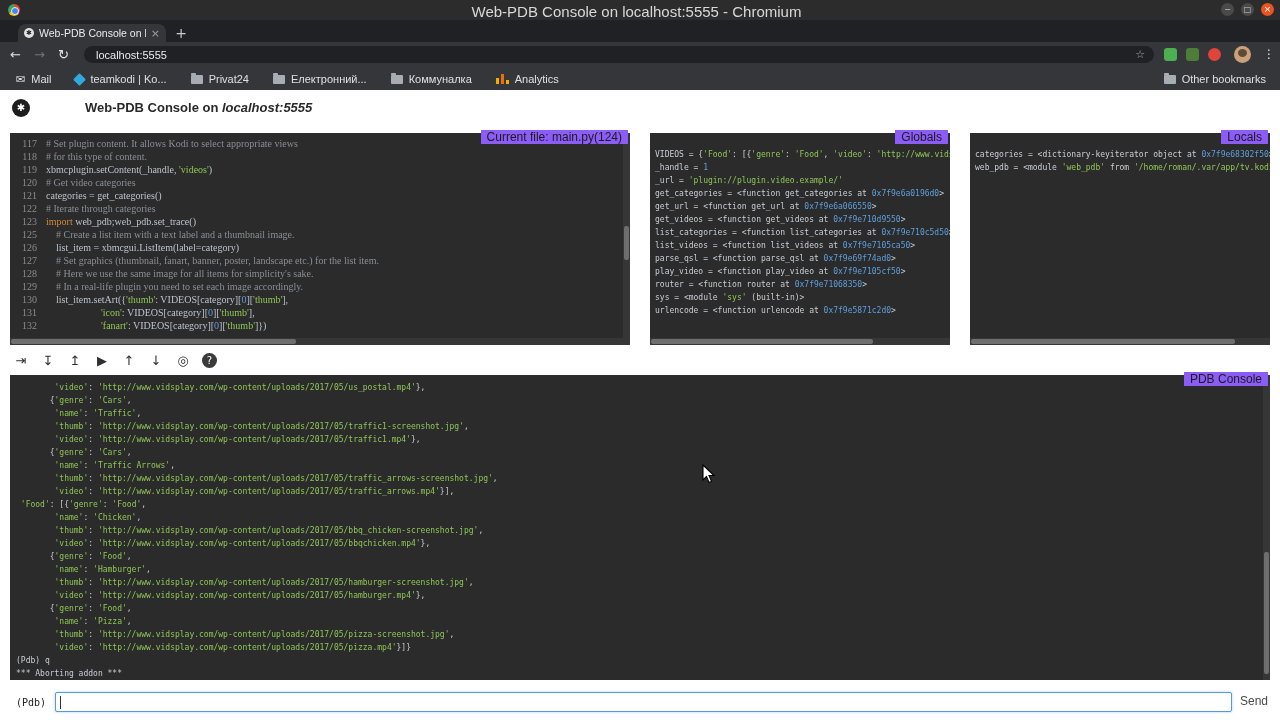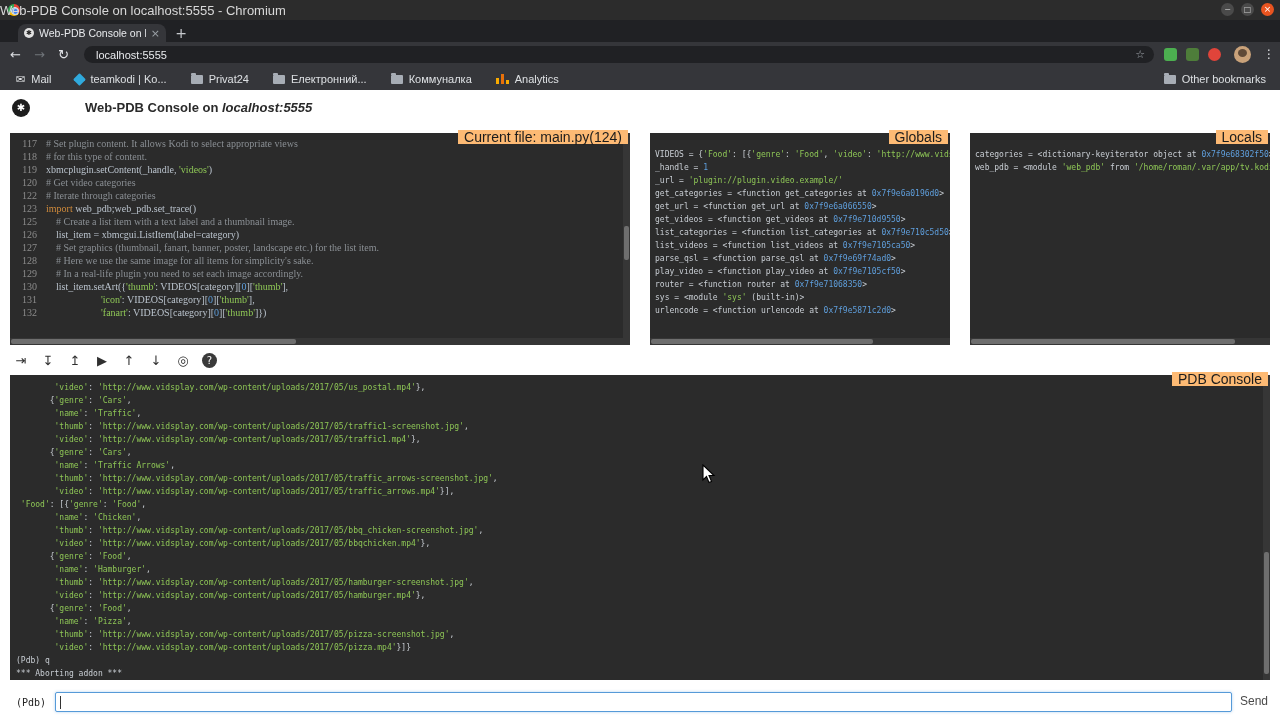--- a/index.html
+++ b/index.html
@@ -3,21 +3,21 @@
 <meta charset="utf-8">
 <style>
   *{margin:0;padding:0;box-sizing:border-box}
   html,body{width:1280px;height:720px;overflow:hidden}
   body{position:relative;background:#fff;font-family:"Liberation Sans",sans-serif}
   .djv{font-family:"DejaVu Sans",sans-serif}
   .mono{font-family:"DejaVu Sans Mono",monospace}
 
   
   .titlebar{position:absolute;left:0;top:0;width:100%;height:20px;background:#2c2c2c;z-index:6}
-  .wtitle{position:absolute;left:0;right:7px;top:3px;text-align:left;font-size:13px;color:#d8d8d8}
+  .wtitle{position:absolute;left:0;right:7px;top:3px;text-align:center;font-size:15px;color:#d8d8d8}
   .chromium-logo{position:absolute;left:8px;top:4px;width:12px;height:12px;border-radius:50%;
     background:conic-gradient(#e94335 0 120deg,#fbbc04 120deg 240deg,#34a853 240deg 360deg)}
   .chromium-logo::after{content:"";position:absolute;left:3px;top:3px;width:6px;height:6px;border-radius:50%;background:#4285f4;border:1px solid #eee}
   .winbtns{position:absolute;right:6px;top:3px;display:flex;gap:7px}
   .wbtn{width:13px;height:13px;border-radius:50%;background:#4a4a4a;color:#c9c9c9;font-size:8px;line-height:13px;text-align:center}
   .wbtn.close{background:#e95420;color:#fff;font-size:9px}
 
   
   .tabstrip{position:absolute;left:0;top:20px;width:100%;height:22px;background:#202124;z-index:5}
   .tab{position:absolute;left:18px;top:4px;width:148px;height:18px;background:#35363a;border-radius:8px 8px 0 0;display:flex;align-items:center;padding:0 6px;gap:5px}
@@ -59,21 +59,21 @@
   .page-title{position:absolute;left:85px;top:100px;font-size:13px;font-weight:700;color:#2a2a2a}
   .page-title em{font-style:italic}
 
   
   .panel{position:absolute;background:#2b2b2b}
   .panel .content{position:absolute;left:0;top:0;right:0;bottom:0;overflow:hidden}
   .codep{left:10px;top:133px;width:620px;height:212px}
   .globalsp{left:650px;top:133px;width:300px;height:212px}
   .localsp{left:970px;top:133px;width:300px;height:212px}
   .consolep{left:10px;top:375px;width:1260px;height:305px}
-  .chip{position:absolute;top:-3px;right:2px;background:#fdba74;color:#1c1c1c;font-size:14px;height:14px;line-height:14px;padding:0 6px;z-index:4}
+  .chip{position:absolute;top:-3px;right:2px;background:#8b5cf6;color:#1c1c1c;font-size:12px;height:14px;line-height:14px;padding:0 6px;z-index:4}
 
   .codelines{position:absolute;left:0;top:4px;right:8px}
   .cl{display:flex;height:13px;line-height:13px;font-size:10px;font-family:Liberation Serif, serif}
   .cl .ln{flex:0 0 36px;text-align:right;padding-right:9px;color:#8c8c8c}
   .cl .ct{white-space:pre;color:#bac3cd;flex:1}
   .cl.cur .ct{background:#2a62b8;color:#eaf1f8}
 
   .txtlines{position:absolute;left:5px;top:15px;right:2px}
   .consolep .txtlines{left:6px;top:6px}
   .tl{white-space:pre;height:13px;line-height:13px;font-size:8px;color:#c9ced4;font-family:"DejaVu Sans Mono",monospace}
@@ -185,20 +185,24 @@
           <span class="ln">118</span>
           <span class="ct"><span class="tok-com"># for this type of content.</span></span>
         </div>
         <div class="cl">
           <span class="ln">119</span>
           <span class="ct">xbmcplugin.setContent(_handle, <span class="tok-str">'videos'</span>)</span>
         </div>
         <div class="cl">
           <span class="ln">120</span>
           <span class="ct"><span class="tok-com"># Get video categories</span></span>
+        </div>
+        <div class="cl">
+          <span class="ln">121</span>
+          <span class="ct">categories = get_categories()</span>
         </div>
         <div class="cl">
           <span class="ln">122</span>
           <span class="ct"><span class="tok-com"># Iterate through categories</span></span>
         </div>
         <div class="cl">
           <span class="ln">123</span>
           <span class="ct"><span class="tok-kw">import</span> web_pdb;web_pdb.set_trace()</span>
         </div>
         <div class="cl">

